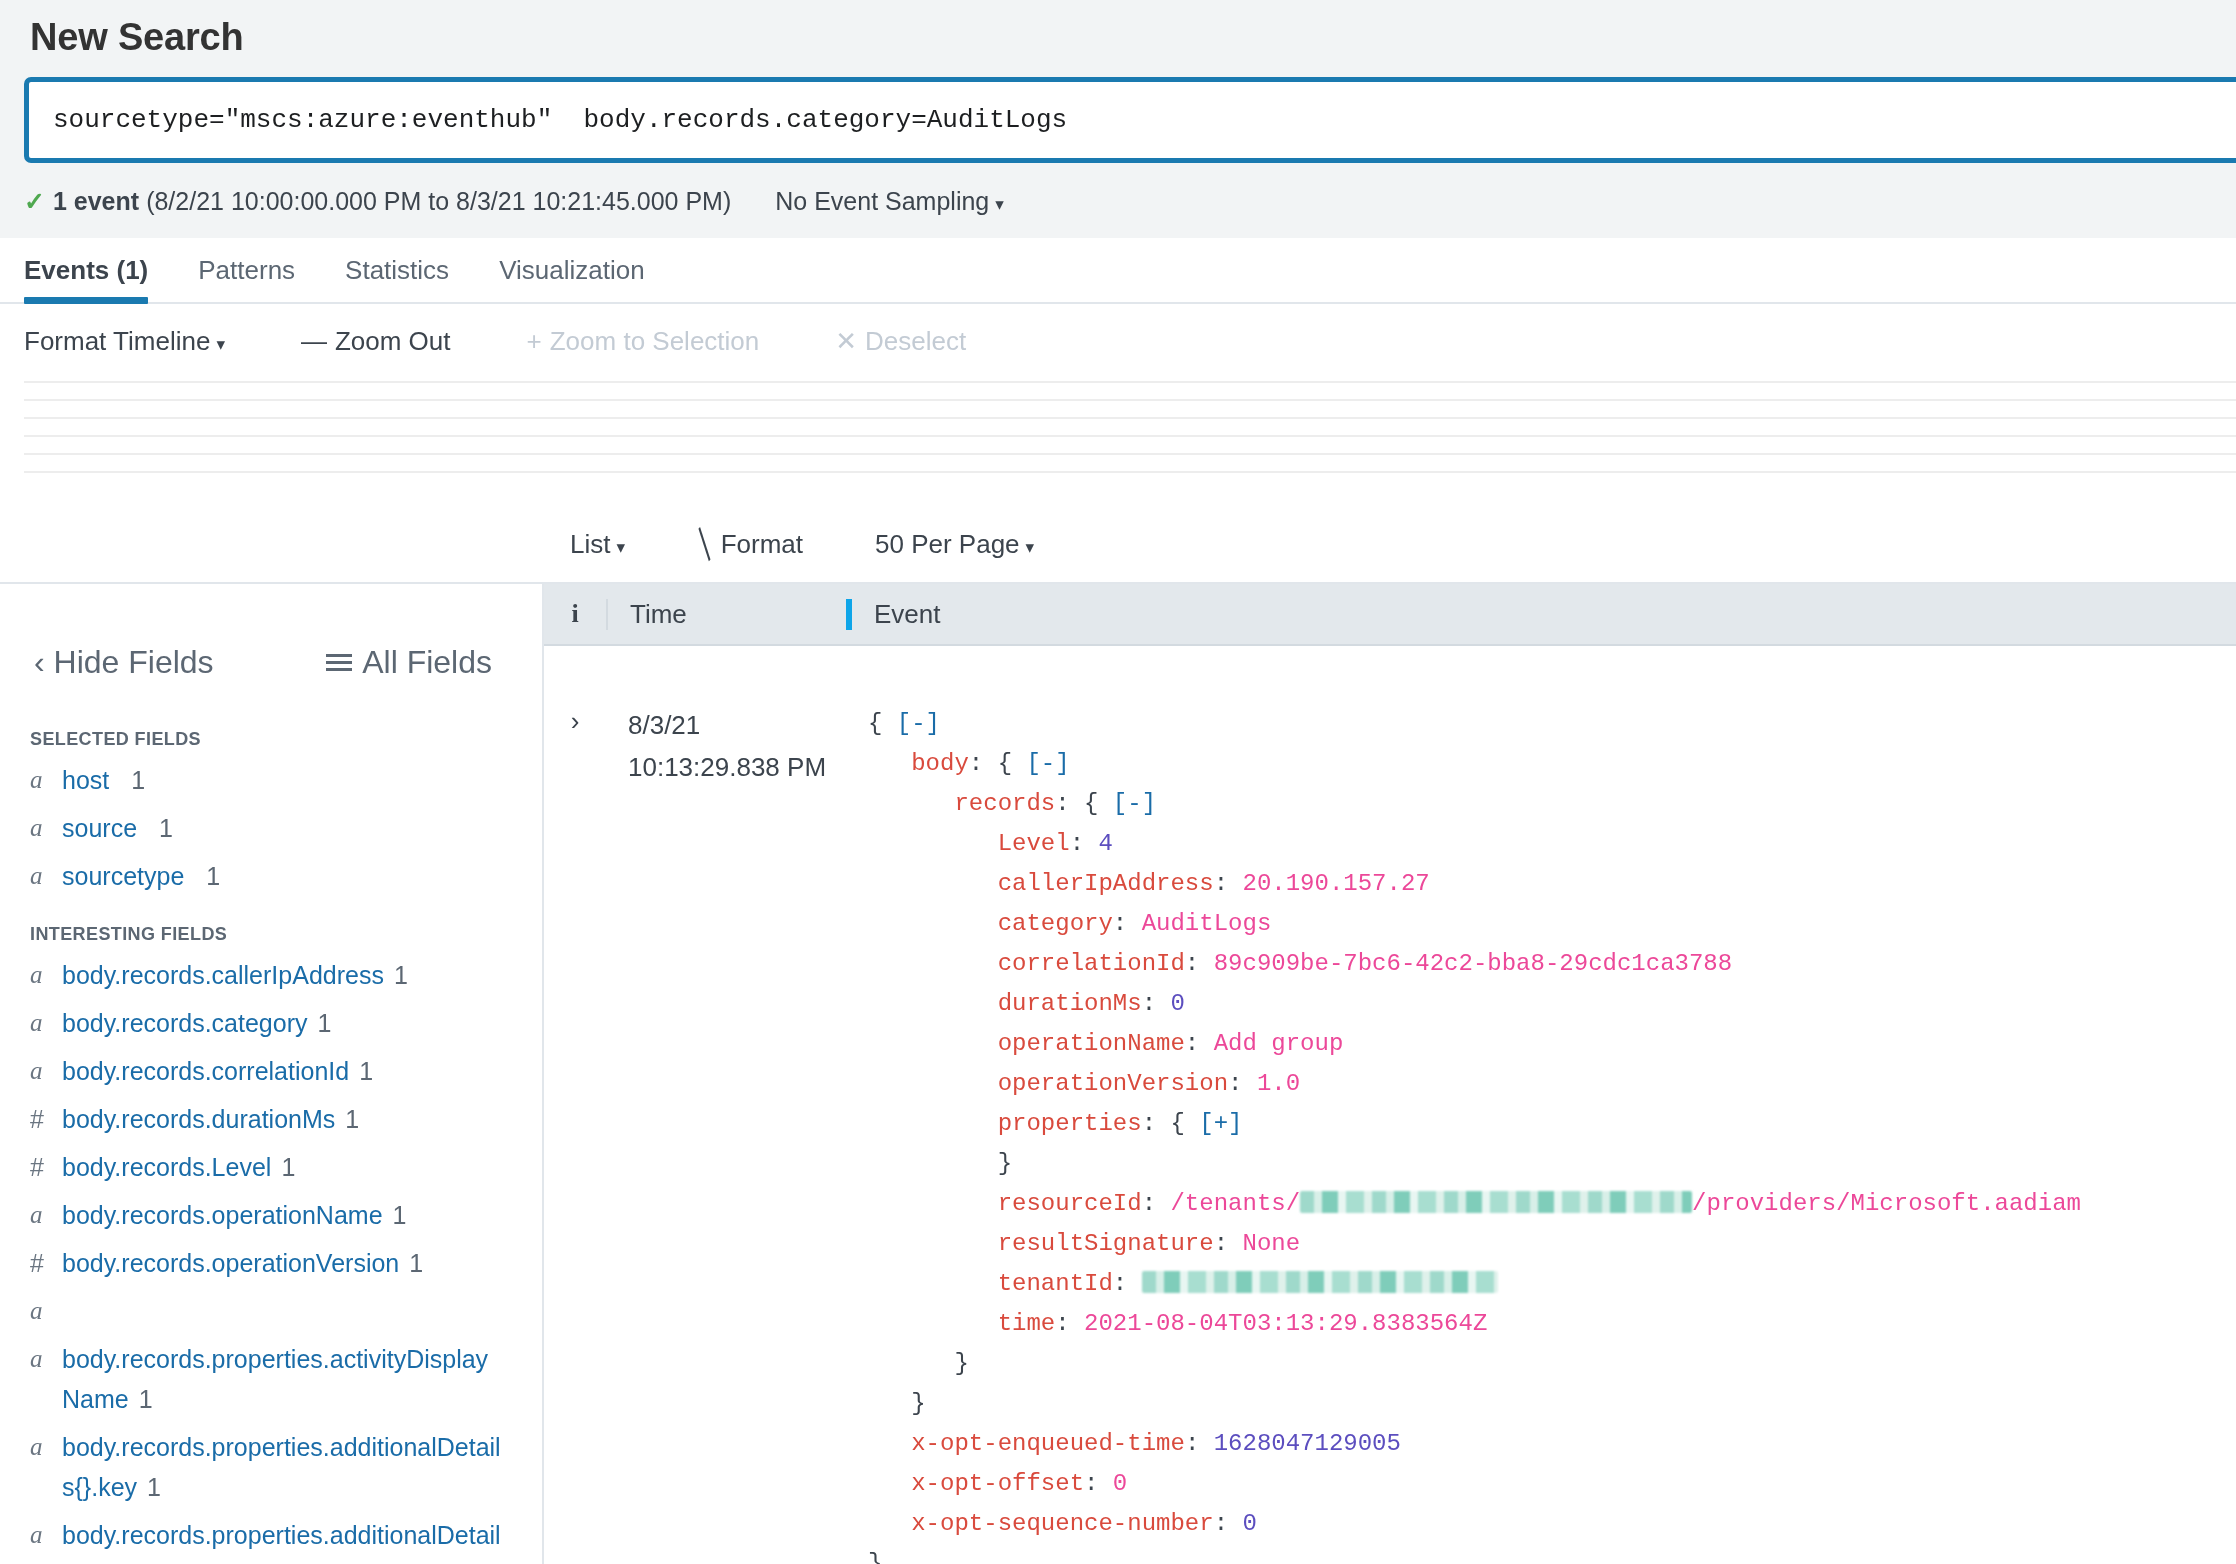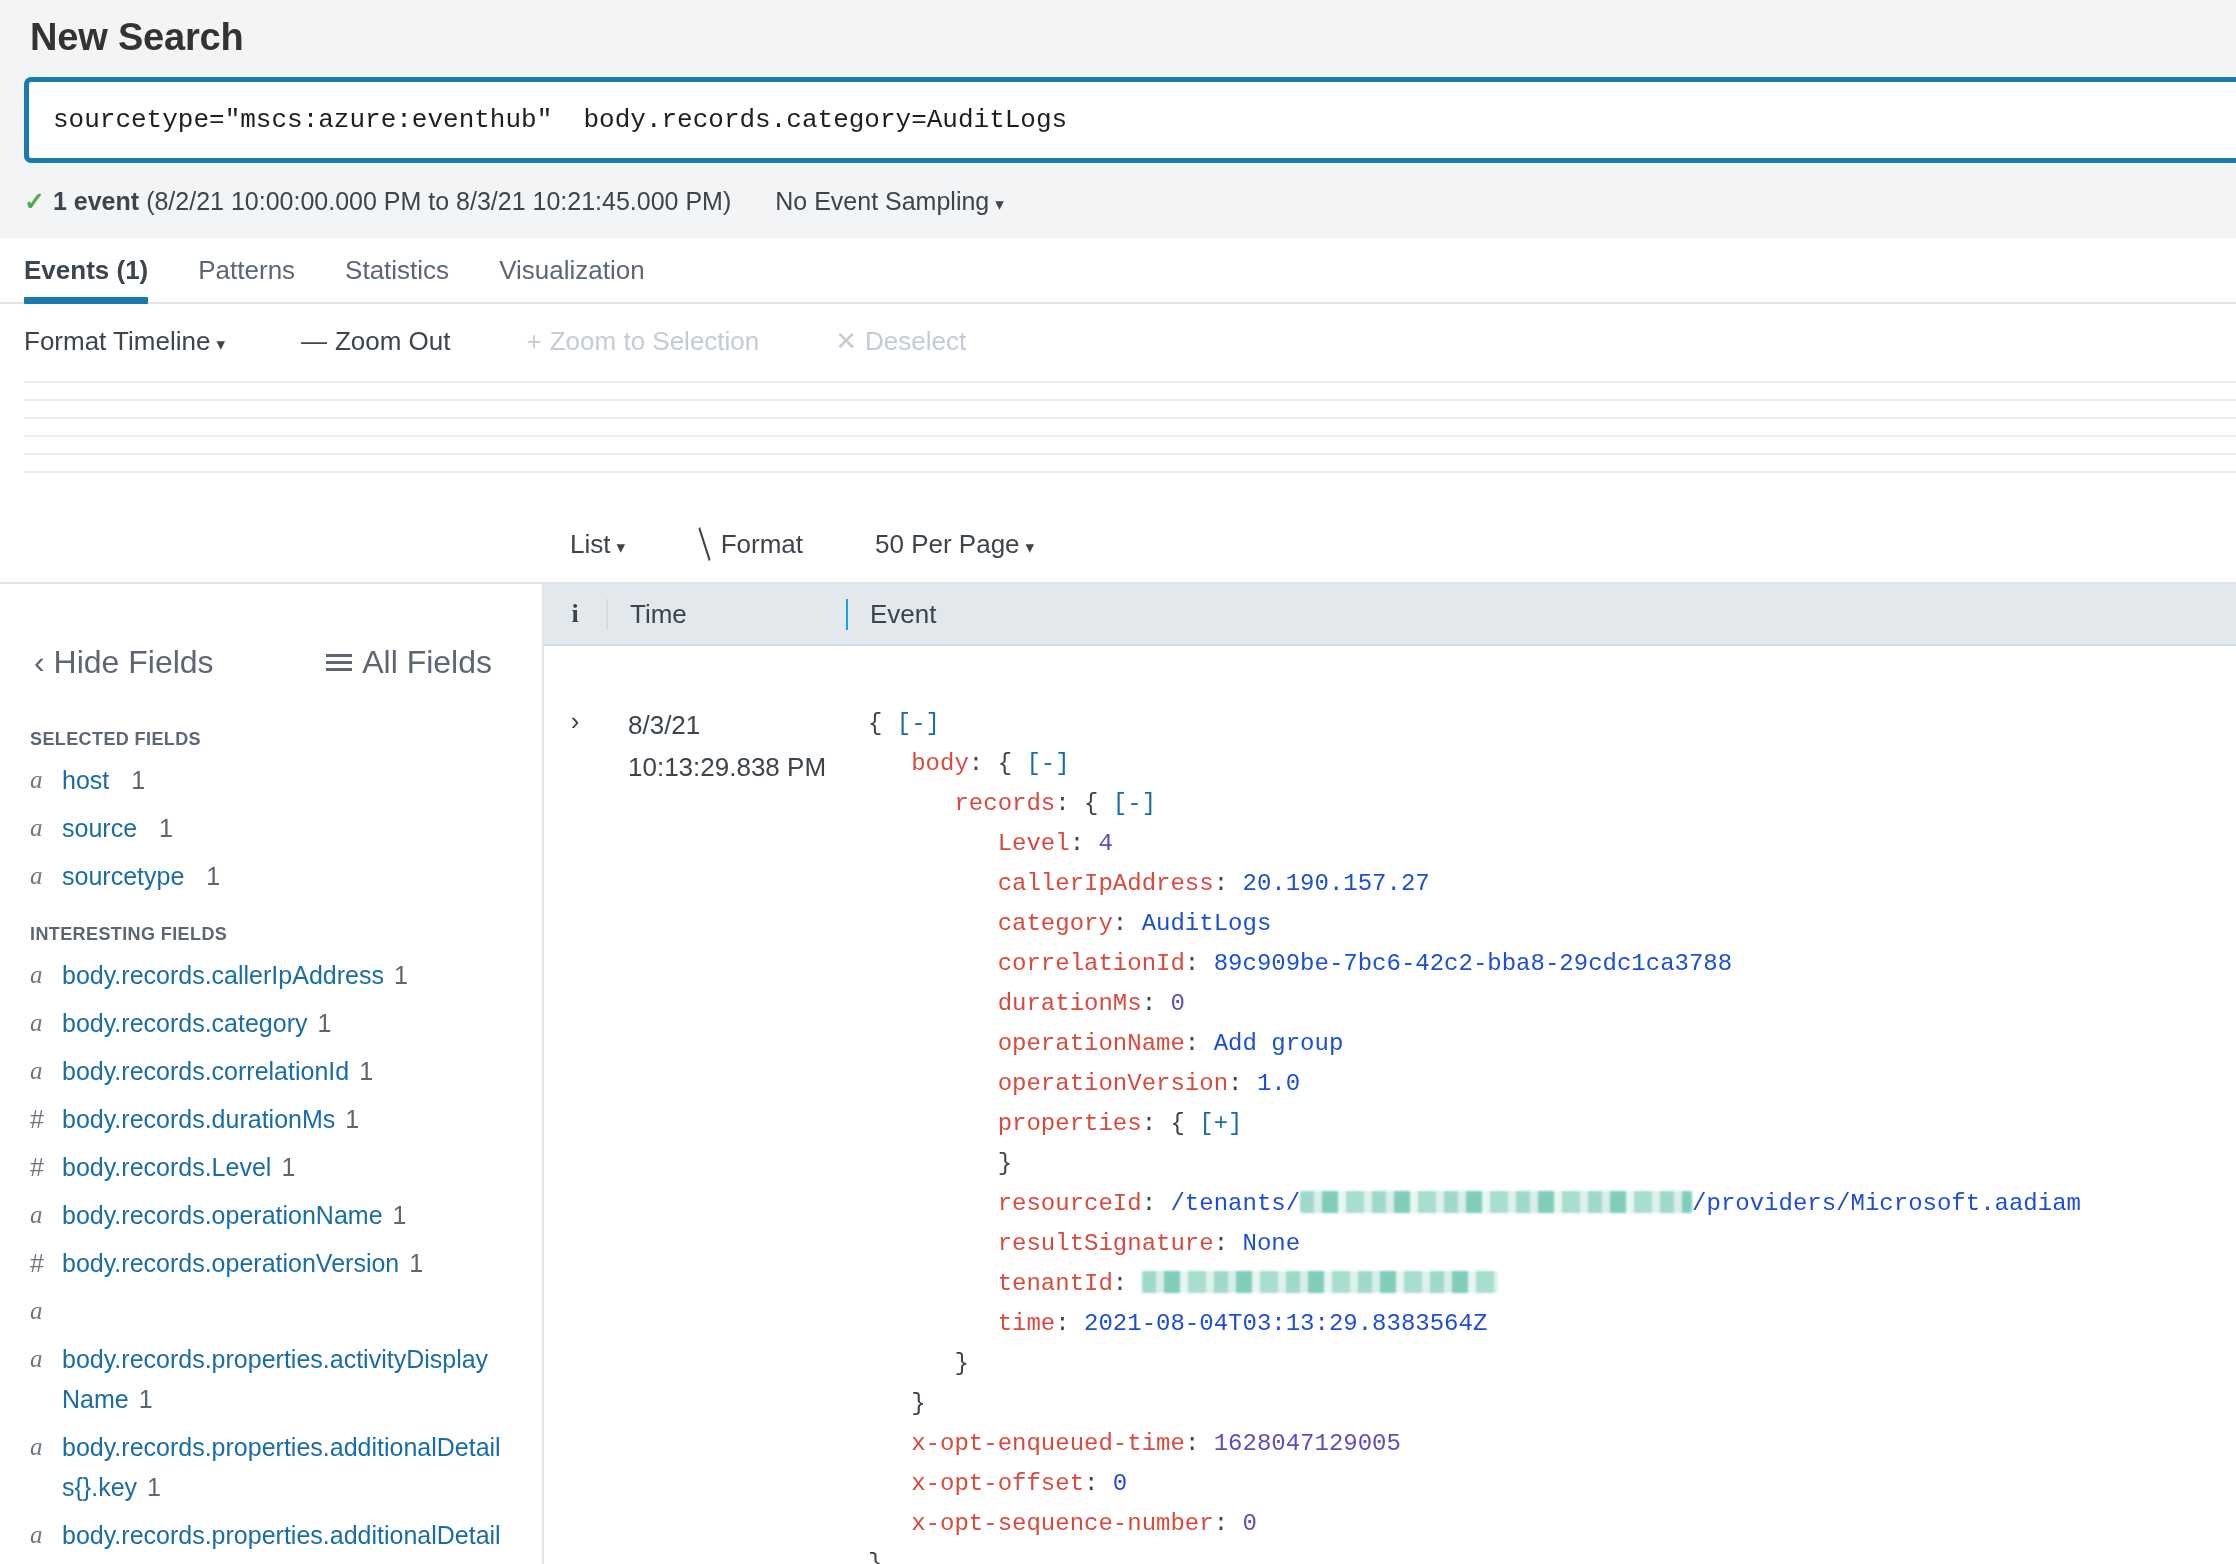--- a/index.html
+++ b/index.html
@@ -122,35 +122,35 @@
   .fcount { color:#5c6773; margin-left:10px; }
 
   
   .events { flex:1 1 auto; border-top:2px solid #e1e6eb; border-left:2px solid #e1e6eb; }
   .evt-head {
     display:flex; background:#e3e8ec; border-bottom:2px solid #d3dae0;
     font-size:26px; color:#3c444d; height:62px; align-items:center;
   }
   .col-i { width:62px; flex:0 0 62px; text-align:center; font-weight:700; font-family:"Liberation Serif", serif;}
   .col-time { width:240px; flex:0 0 240px; padding-left:22px; border-left:2px solid #d3dae0;}
-  .col-event { flex:1 1 auto; padding-left:22px; border-left:2px solid #0ea5e9;}
+  .col-event { flex:1 1 auto; padding-left:22px; border-left:6px solid #0ea5e9;}
   .evt-row { display:flex; padding-top: 20px; }
   .cell-i { width:62px; flex:0 0 62px; text-align:center; color:#3c444d; font-size:26px; cursor:pointer; padding-top:40px;}
   .cell-time {
     width:240px; flex:0 0 240px; padding-left:22px; font-size:26px;
     color:#3c444d; line-height: 42px; padding-top:38px;
   }
   .cell-event { flex:1 1 auto; padding-left:22px; padding-top:38px; }
 
   .json {
     font-family:"Liberation Mono", monospace;
     font-size: 24px; line-height: 40px; white-space: pre;
   }
   .k { color:#d94a3d; }
-  .s { color:#1d4ed8; }
+  .s { color:#ec4899; }
   .n { color:#5c4ebf; }
   .p { color:#3c444d; }
   .tog { color:#1a6ca8; }
   .redact {
     display:inline-block; height:22px; vertical-align:-3px;
     background: repeating-linear-gradient(90deg,
       #9fd9cb 0px, #9fd9cb 14px, #d8efe8 14px, #d8efe8 22px,
       #7fcdba 22px, #7fcdba 38px, #e8f6f2 38px, #e8f6f2 46px,
       #a8ded0 46px, #a8ded0 64px, #dff1eb 64px, #dff1eb 72px);
     filter: blur(1.2px);

